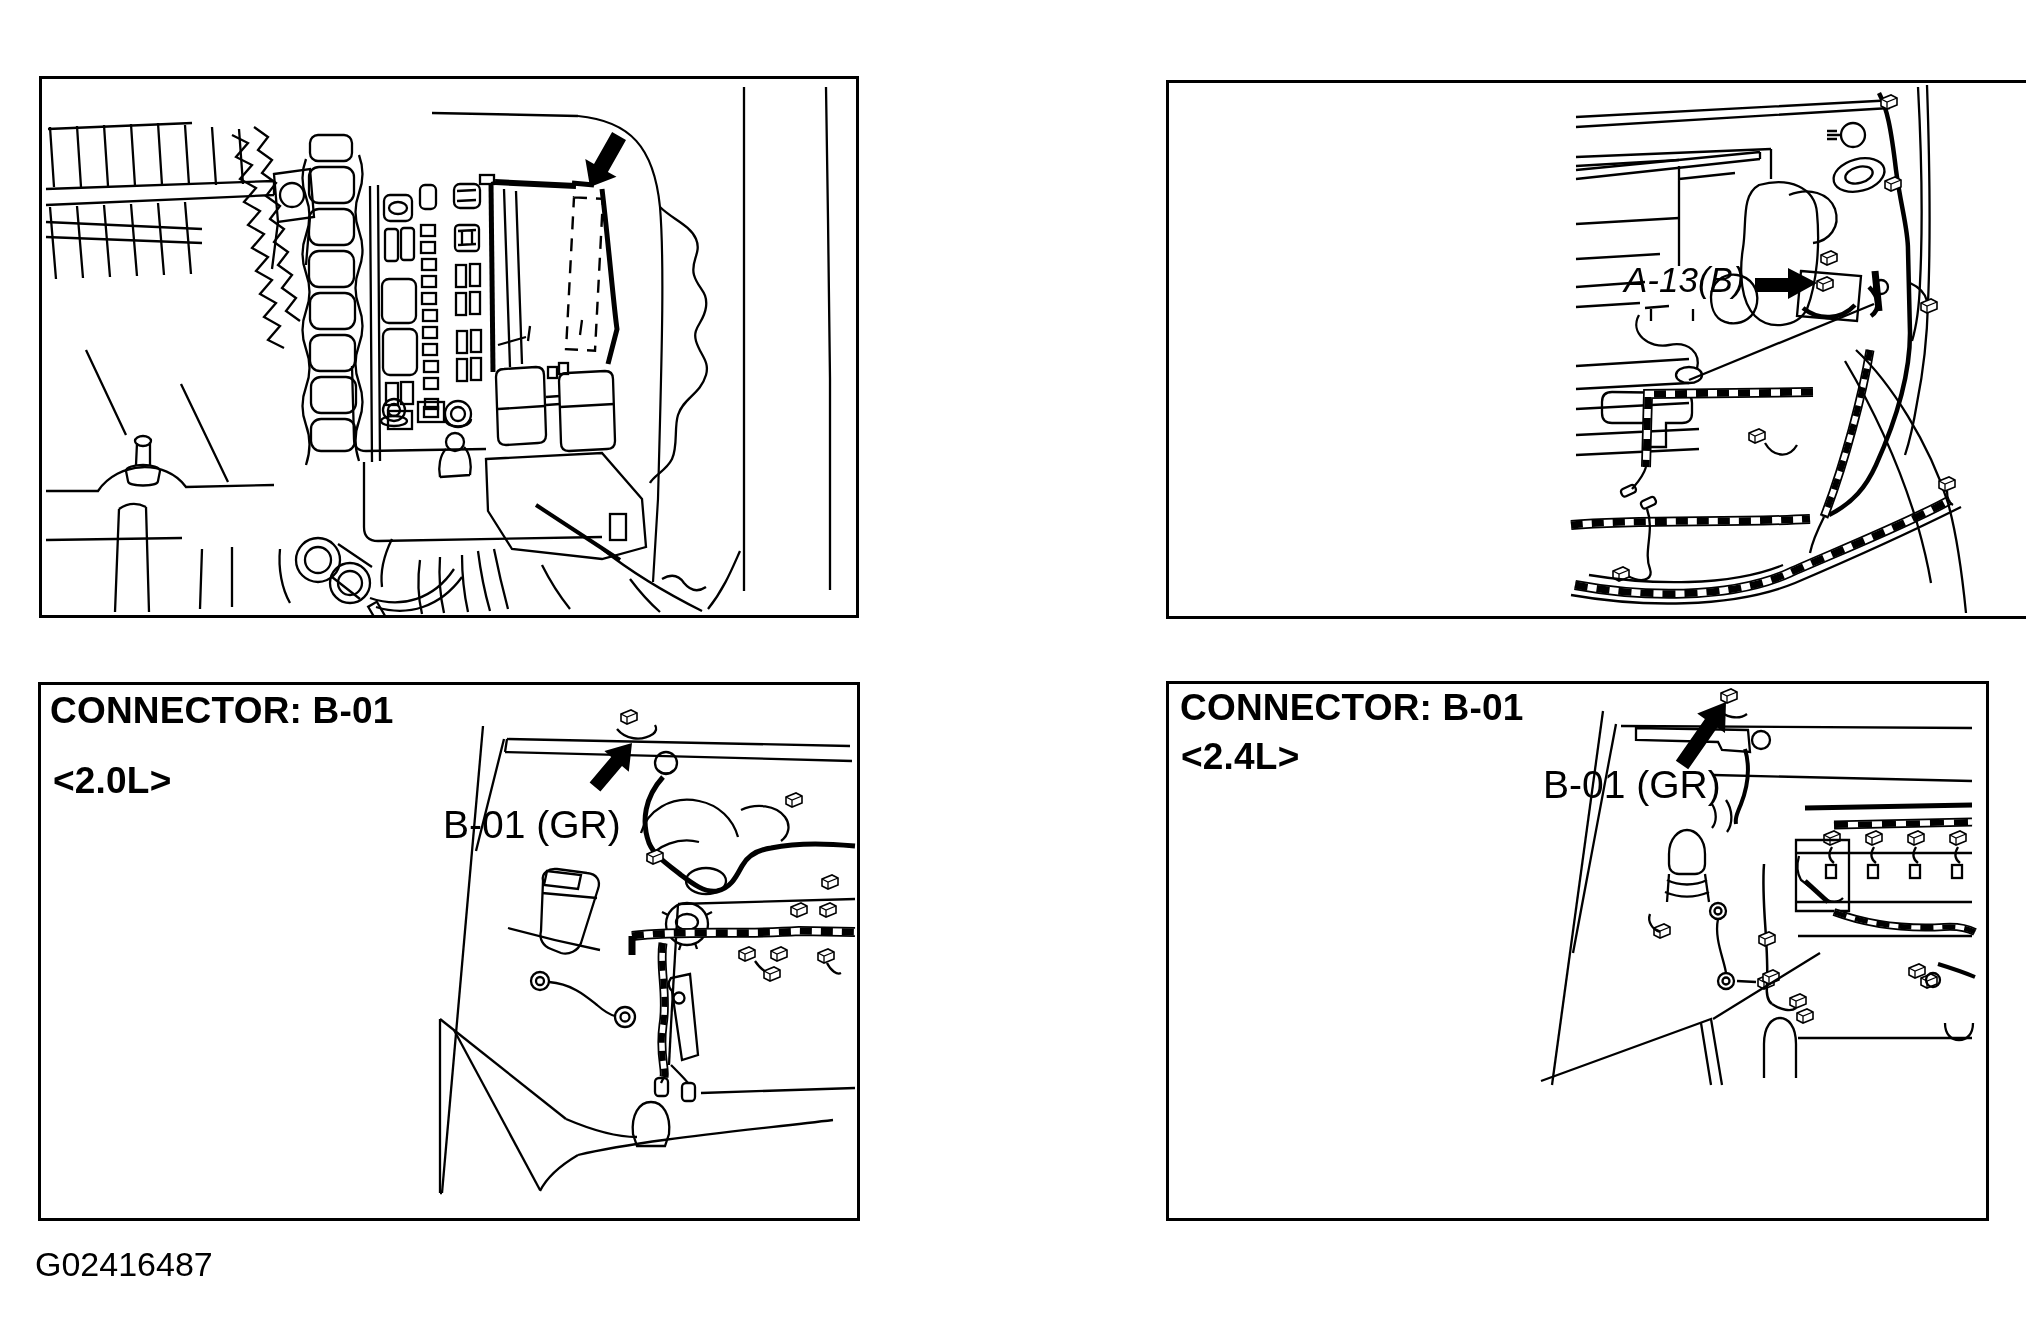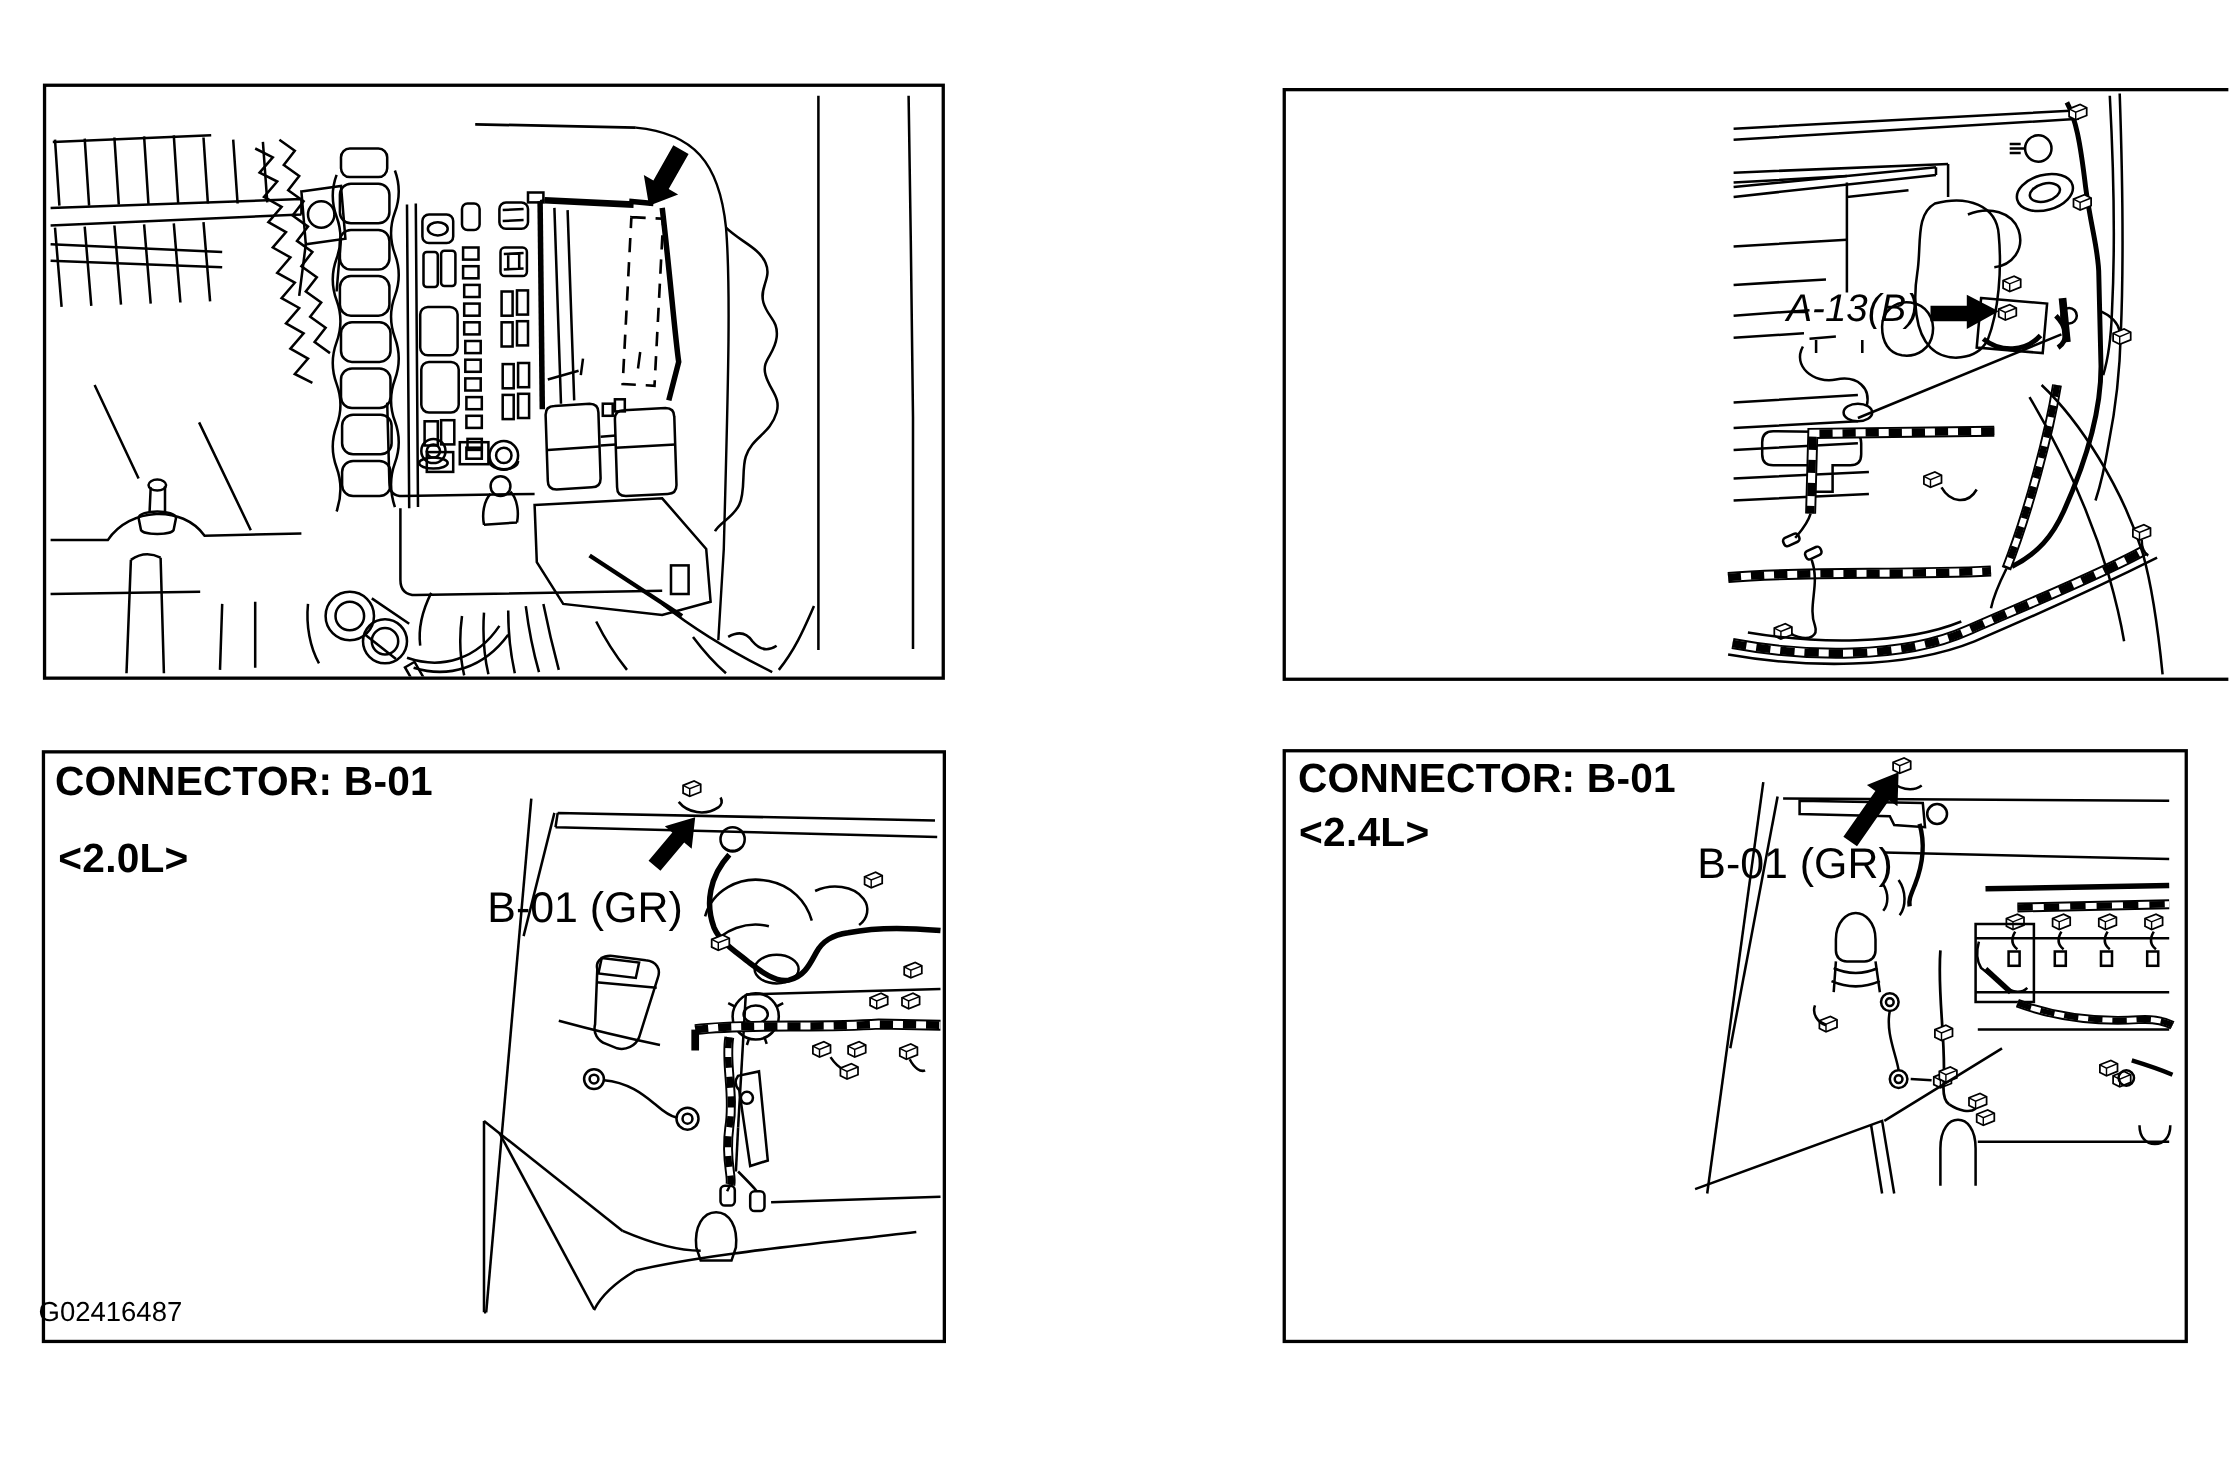--- a/index.html
+++ b/index.html
@@ -436,15 +436,15 @@
 <path d="M372,397 L542,335 L553,401"></path>
 <path d="M532,339 L542,401"></path>
 
 </svg>
 </div>
 
 <div class="hdr" style="left:50px;top:692px;">CONNECTOR: B-01</div>
 <div class="hdr" style="left:53px;top:762px;">&lt;2.0L&gt;</div>
 <div class="hdr" style="left:1180px;top:689px;">CONNECTOR: B-01</div>
 <div class="hdr" style="left:1181px;top:738px;">&lt;2.4L&gt;</div>
-<div style="position:absolute;left:35px;top:1179px;font-size:25px;">G02416487</div>
+<div style="position:absolute;left:35px;top:1245px;font-size:34px;">G02416487</div>
 
 </div>
 
 </body></html>

